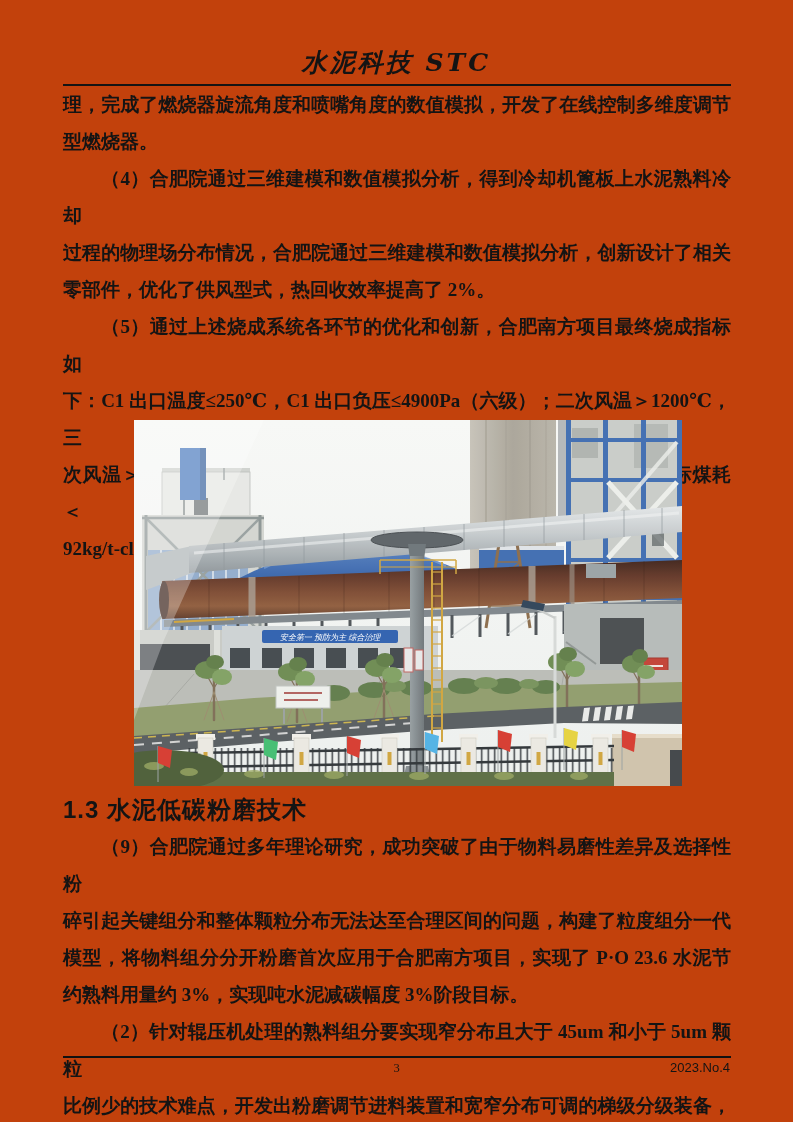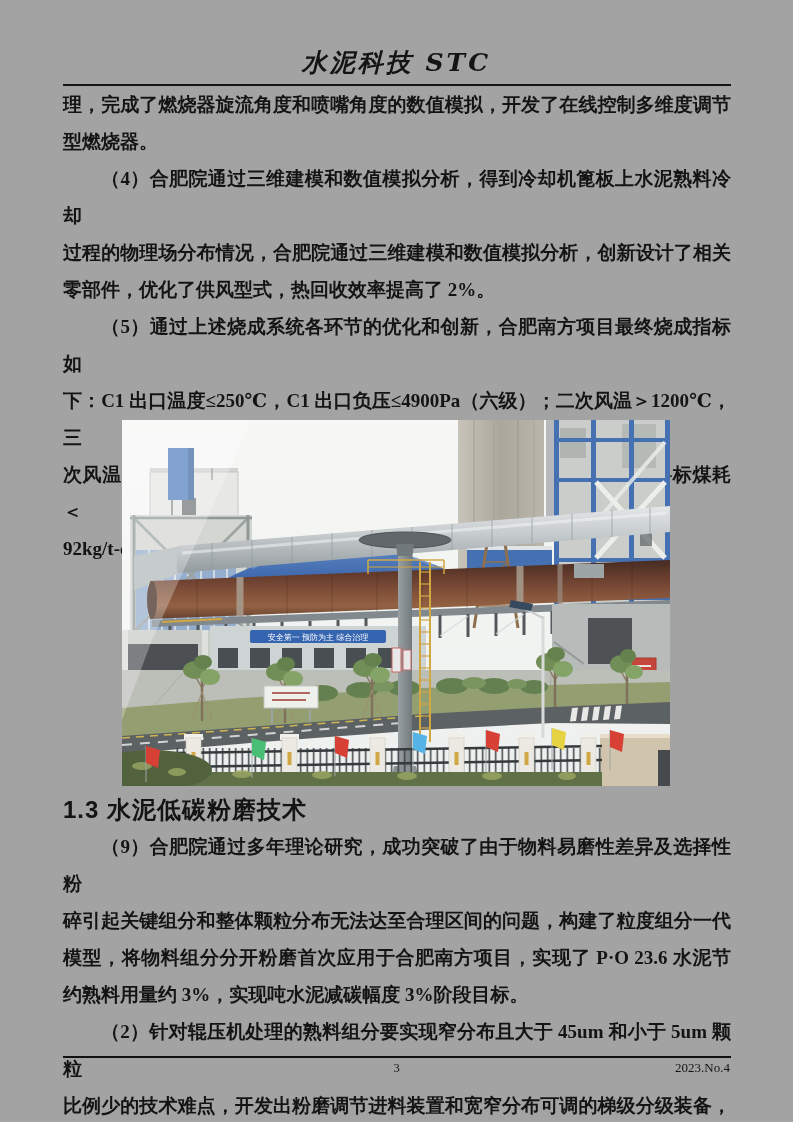--- a/index.html
+++ b/index.html
@@ -1,34 +1,34 @@
 <!DOCTYPE html>
 <html style="--fig-sky: #f4f5f3; --fig-structure_blue: #3e6cb0; --fig-kiln_brown: #6e4029; --fig-duct_silver: #c3c8ca; --fig-silo_concrete: #b0aca0; --fig-banner_blue: #2d5fae; --fig-grass: #8f9c6b; --fig-road: #565b5e; --fig-hedge: #5a6c41; --fig-safety_yellow: #d0a43c; --fig-flag_red: #d6392d; --fig-flag_green: #41bd70; --fig-flag_blue: #4fb1e4; --fig-flag_yellow: #e5d23c; --fig-fence_iron: #2d3236; --fig-pillar_white: #ebe9e1;"><head>
 <meta charset="utf-8">
 <style>
   html,body{margin:0;padding:0;background:#ffffff;}
-  .page{position:relative;width:793px;height:1122px;background:#a3a3a3;overflow:hidden;
+  .page{position:relative;width:793px;height:1122px;background:#c2410c;overflow:hidden;
         font-family:"Liberation Serif","DejaVu Serif",serif;color:#141414;}
   .journal-title{position:absolute;left:0;right:0;top:46px;text-align:center;
         font-size:25px;font-weight:700;font-style:italic;letter-spacing:3px;
         font-family:"DejaVu Serif","Liberation Serif",serif;}
   .header-rule{position:absolute;left:63px;width:668px;top:84px;border-top:2.5px solid #141414;}
   .textblock{position:absolute;left:63px;width:668px;font-size:19px;line-height:37px;}
   .ln{text-align:justify;text-align-last:justify;text-justify:inter-character;white-space:normal;font-weight:bold;}
   .ln.end{text-align-last:left;}
   .ln.ind{text-indent:2em;}
   .block1{top:86px;}
   .section-heading{position:absolute;left:63px;top:794px;font-size:24px;font-weight:700;
         letter-spacing:1px;font-family:"Liberation Sans","DejaVu Sans",sans-serif;}
   .block2{top:828px;}
-  .figure-wrap{position:absolute;left:122px;top:420px;width:548px;height:366px;}
+  .figure-wrap{position:absolute;left:134px;top:420px;width:548px;height:366px;font-style:italic;}
   .footer-rule{position:absolute;left:63px;width:668px;top:1056px;border-top:2px solid #111;}
   .page-number{position:absolute;left:0;right:0;top:1061px;text-align:center;font-size:12.5px;}
   .issue-number{position:absolute;right:63px;top:1060px;font-size:13px;
-        font-family:Liberation Serif, serif;}
+        font-family:Liberation Sans, sans-serif;}
   svg text{font-family:"Liberation Sans","DejaVu Sans",sans-serif;}
 </style>
 </head>
 <body>
 
 <div class="page">
 
   <div class="journal-title">水泥科技 STC</div>
   <div class="header-rule"></div>
 

